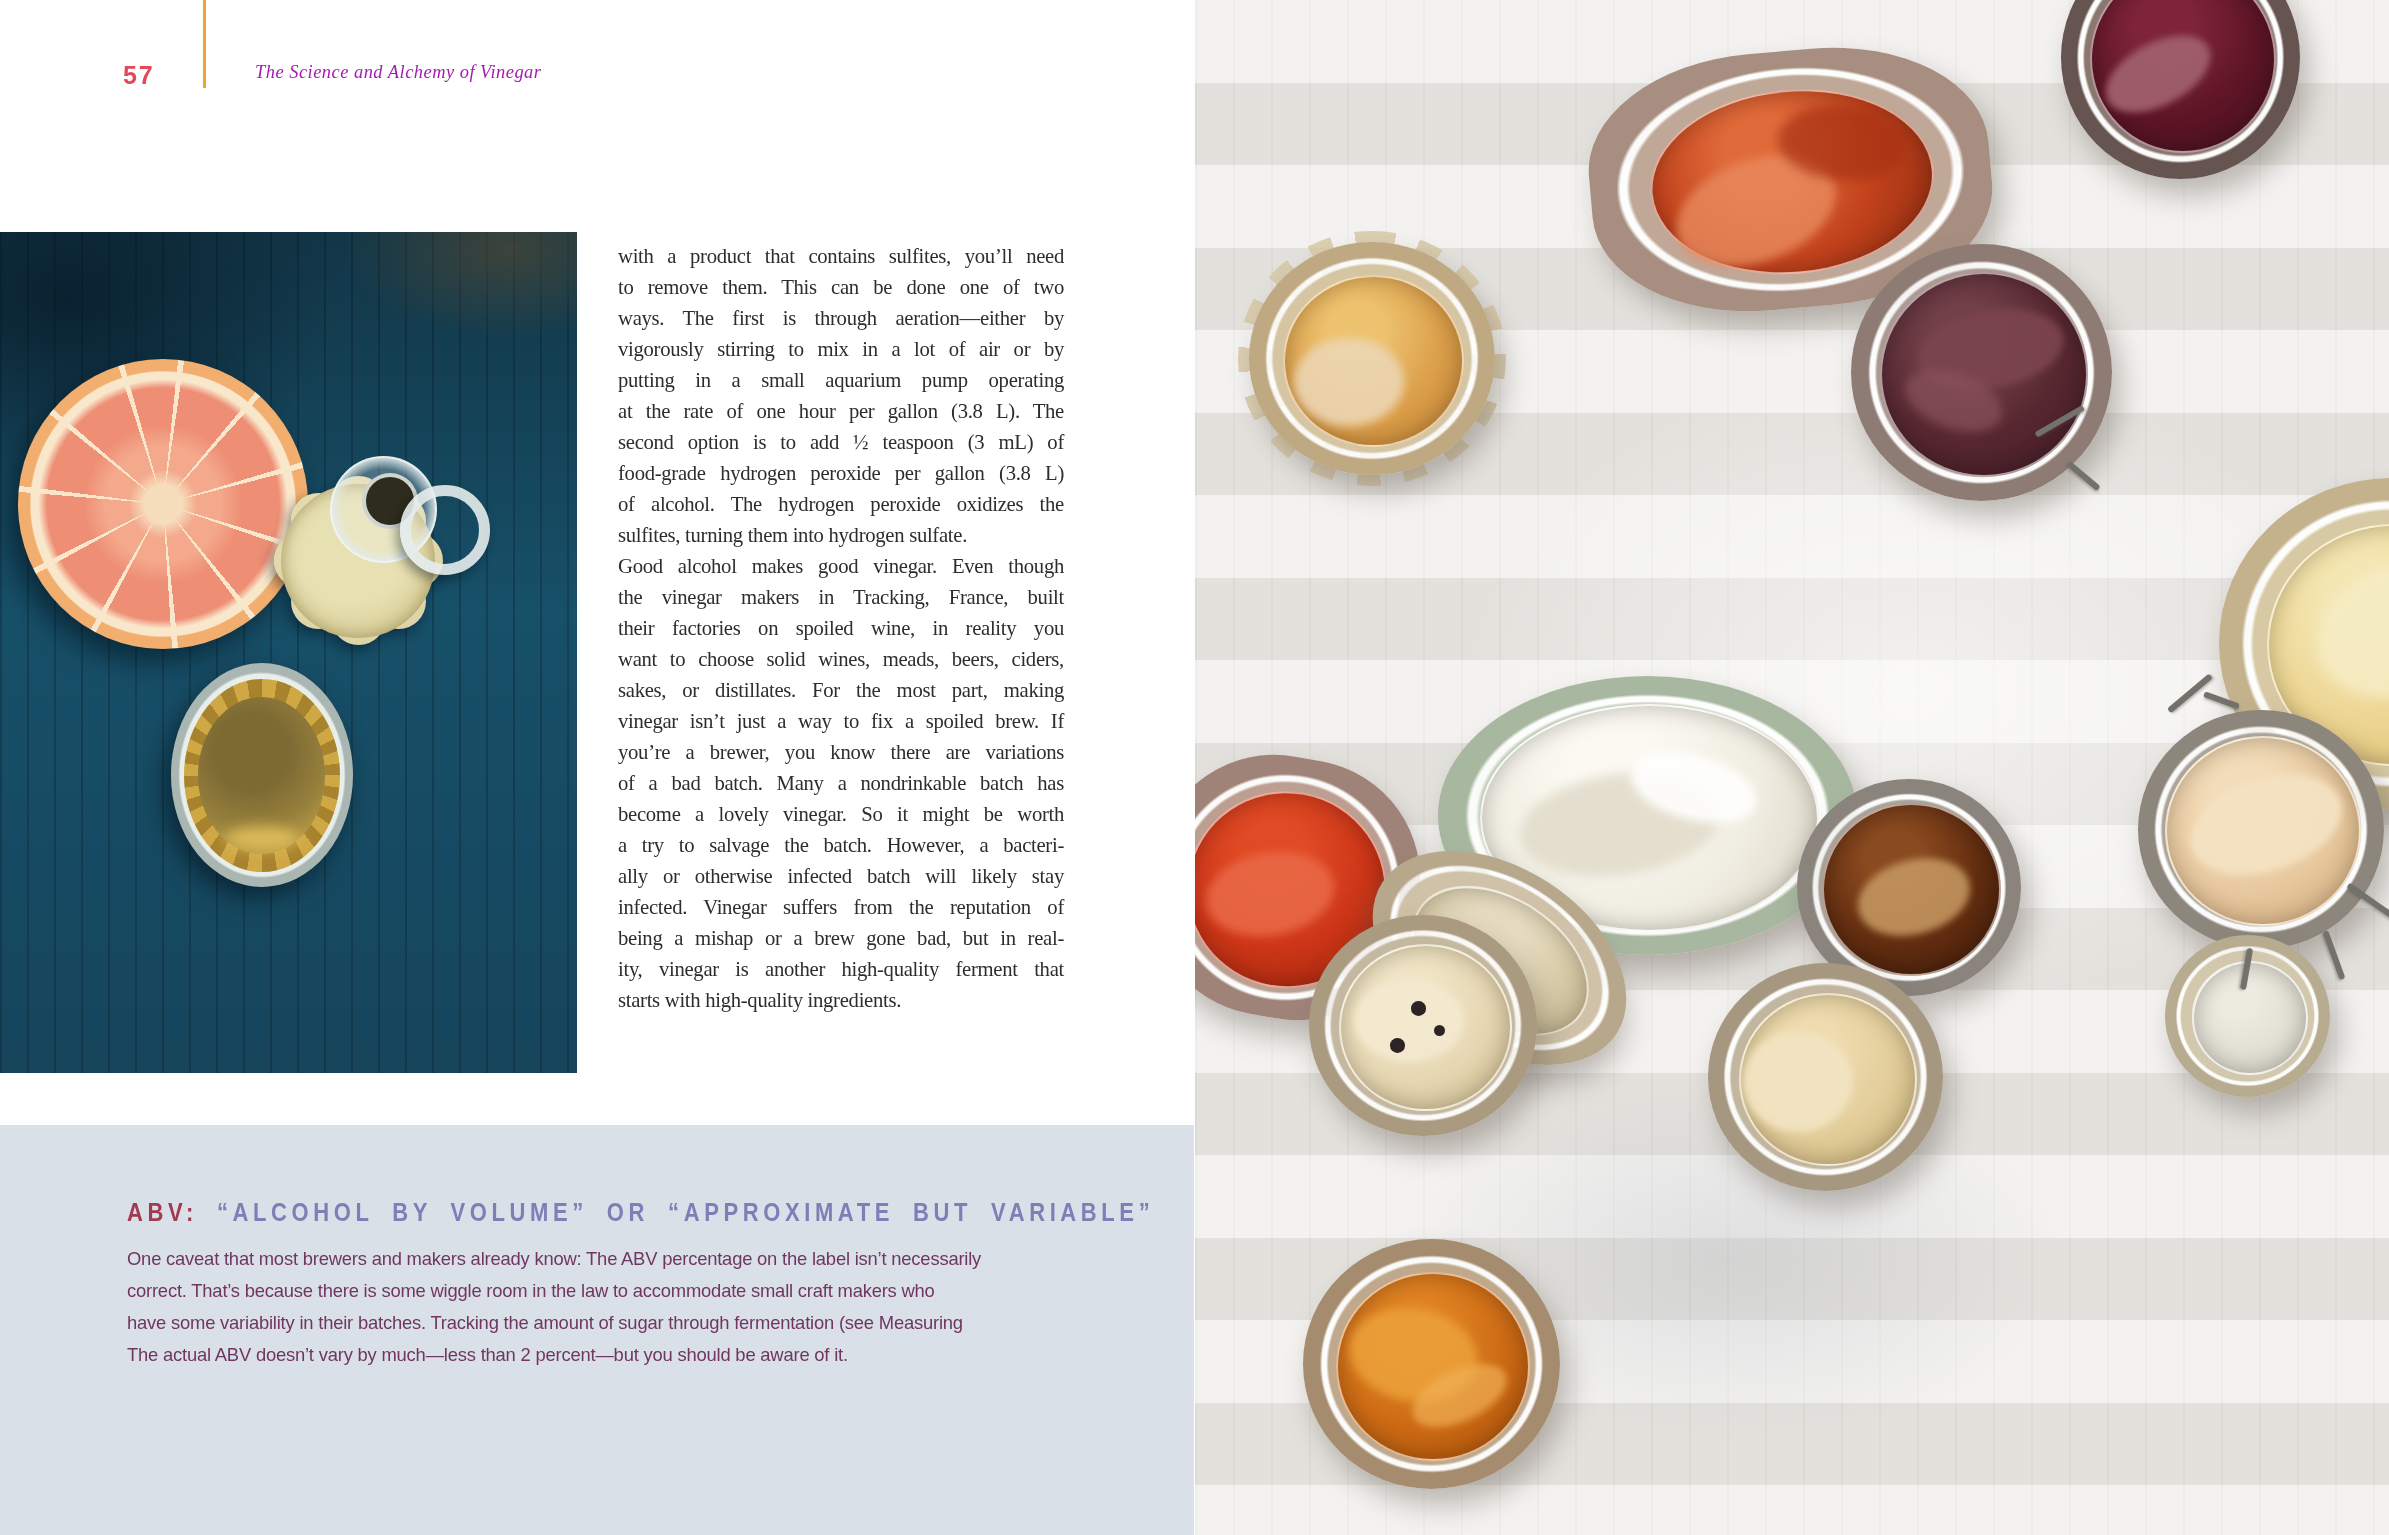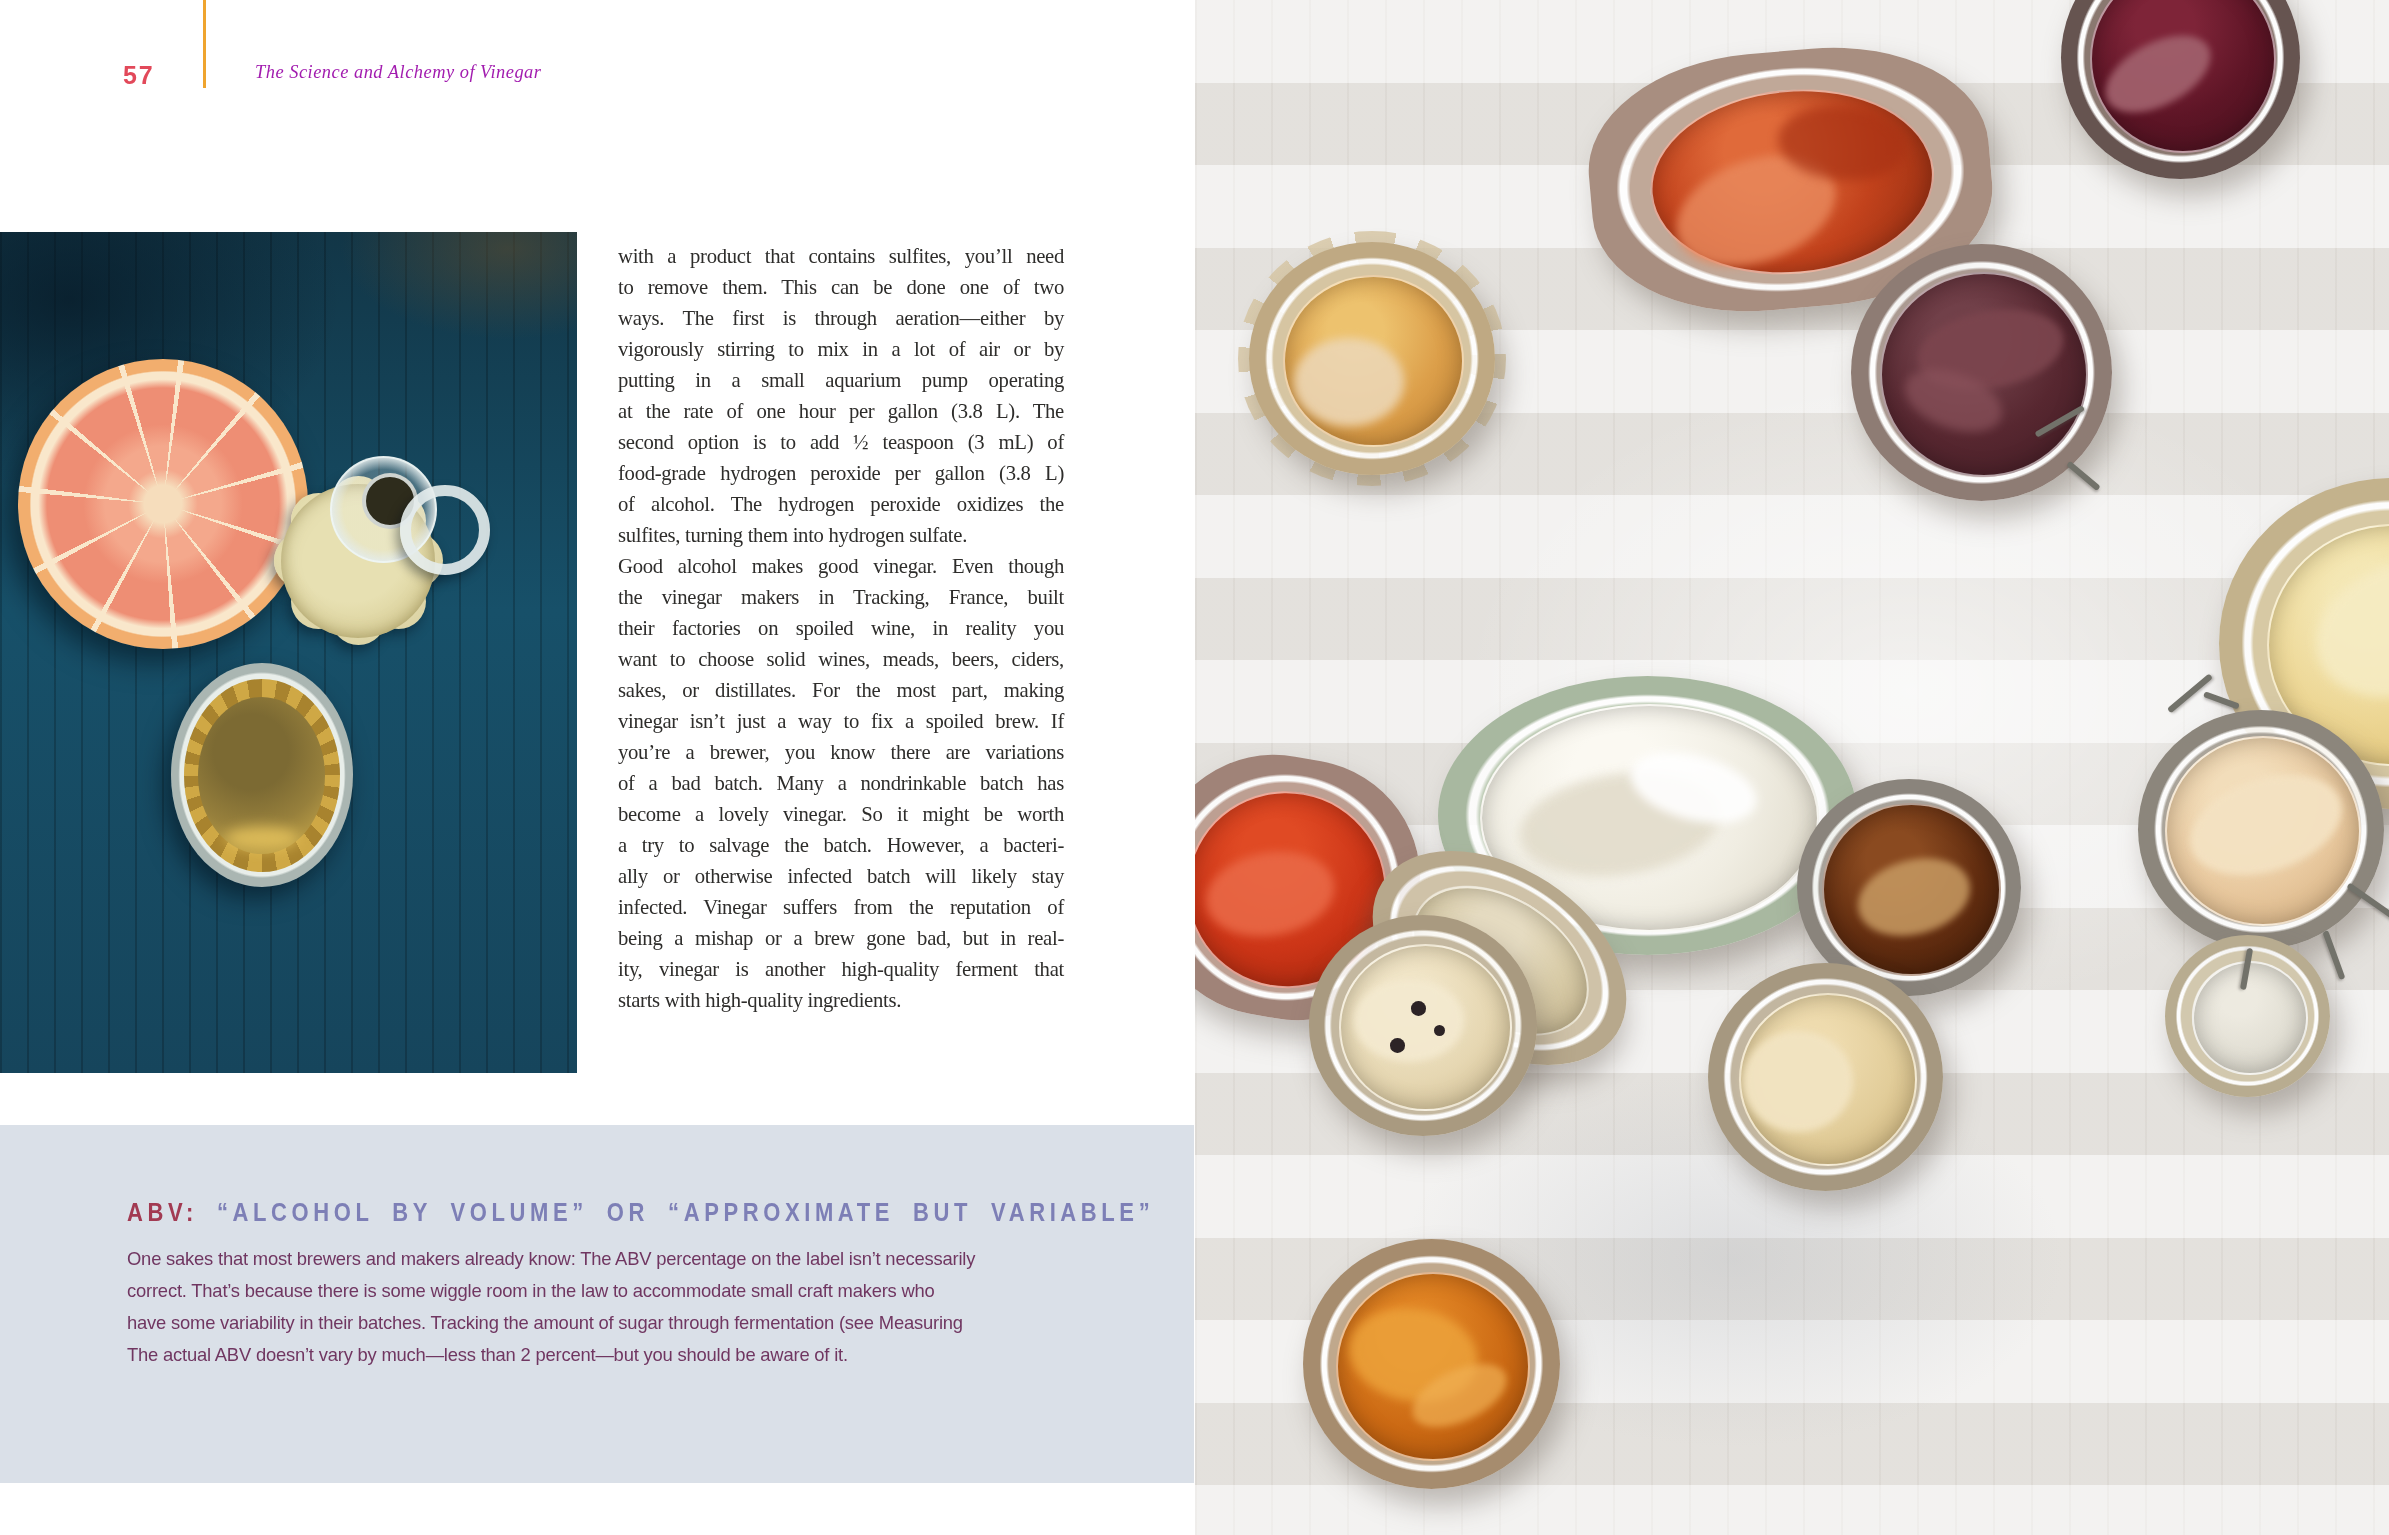--- a/index.html
+++ b/index.html
@@ -15,21 +15,21 @@
   .photo-left{position:absolute;left:0;top:232px;width:577px;height:841px;overflow:hidden;}
   .photo-left .obj{position:absolute;border-radius:50%;}
   
   .textcol{position:absolute;left:618px;top:241px;width:446px;color:#2e2d2b;}
   .textcol .bline{font-size:20.7px;line-height:31px;letter-spacing:-0.3px;
                   text-align:justify;text-align-last:justify;white-space:normal;}
   .textcol .bline.last{text-align-last:left;}
   .sec-head{margin:24px 0 5.5px 0;font-family:"Liberation Sans",sans-serif;font-weight:bold;
             font-size:26px;line-height:33px;letter-spacing:-0.9px;color:#9a2a86;}
   
-  .abv-box{position:absolute;left:0;top:1125px;width:1194px;height:358px;background:#dae0e8;}
+  .abv-box{position:absolute;left:0;top:1125px;width:1194px;height:411px;background:#dae0e8;}
   .abv-head{position:absolute;left:127px;top:72px;font-family:"Liberation Sans",sans-serif;
             font-weight:bold;font-size:22px;letter-spacing:4.6px;word-spacing:8.3px;
             transform:scaleY(1.18);transform-origin:left top;white-space:nowrap;}
   .abv-prefix{color:#a23a52;}
   .abv-rest{color:#7d7fb6;}
   .abv-lines{position:absolute;left:127px;top:118px;width:981px;color:#703661;
              font-family:"Liberation Sans",sans-serif;}
   .abv-lines .bline{font-size:18.4px;line-height:32px;letter-spacing:-0.2px;}
   
   .photo-right{position:absolute;left:1195px;top:0;width:1195px;height:1536px;overflow:hidden;}
@@ -105,21 +105,21 @@
           <div class="bline last">starts with high-quality ingredients.</div>
         </div>
     </div>
 
     <div class="abv-box">
       <div class="abv-head">
         <span class="abv-prefix">ABV:</span>
         <span class="abv-rest">“ALCOHOL BY VOLUME” OR “APPROXIMATE BUT VARIABLE”</span>
       </div>
       <div class="abv-lines">
-          <div class="bline">One sakes that most brewers and makers already know: The ABV percentage on the label isn’t necessarily</div>
+          <div class="bline">One caveat that most brewers and makers already know: The ABV percentage on the label isn’t necessarily</div>
           <div class="bline">correct. That’s because there is some wiggle room in the law to accommodate small craft makers who</div>
           <div class="bline">have some variability in their batches. Tracking the amount of sugar through fermentation (see Measuring</div>
           <div class="bline last">The actual ABV doesn’t vary by much—less than 2 percent—but you should be aware of it.</div>
         </div>
     </div>
   </div>
 
   <div class="photo-right" id="photoRight" style="background: radial-gradient(643px 460px at 60% 45%, rgba(255, 255, 255, 0.55), rgba(255, 255, 255, 0) 70%), radial-gradient(551px 312px at 45% 82%, rgba(175, 180, 188, 0.3), rgba(175, 180, 188, 0) 60%), repeating-linear-gradient(rgba(255, 255, 255, 0.45) 0px, rgba(255, 255, 255, 0.45) 83px, rgba(205, 200, 192, 0.22) 83px, rgba(205, 200, 192, 0.22) 165px), repeating-linear-gradient(90deg, rgba(150, 140, 128, 0.1) 0px, rgba(150, 140, 128, 0.1) 1.8px, rgba(0, 0, 0, 0) 1.8px, rgba(0, 0, 0, 0) 38px), linear-gradient(rgb(234, 232, 229), rgb(234, 232, 229));">
       <div class="jar" style="left: 1024px; top: 478px; width: 346px; height: 331px; transform: rotate(0deg);">
         <div class="jar-glass" style="border-radius: 50%; background: radial-gradient(closest-side, rgb(233, 223, 194) 0px, rgb(233, 223, 194) 60%, rgba(255, 255, 255, 0.9) 63%, rgba(255, 255, 255, 0.9) 66%, rgb(215, 201, 164) 68%, rgb(215, 201, 164) 80%, rgba(255, 255, 255, 0.85) 82%, rgba(255, 255, 255, 0.85) 85%, rgb(195, 178, 140) 87%, rgb(195, 178, 140) 100%); box-shadow: rgba(105, 95, 85, 0.4) 9.2px 16.5px 27.6px;"></div>

